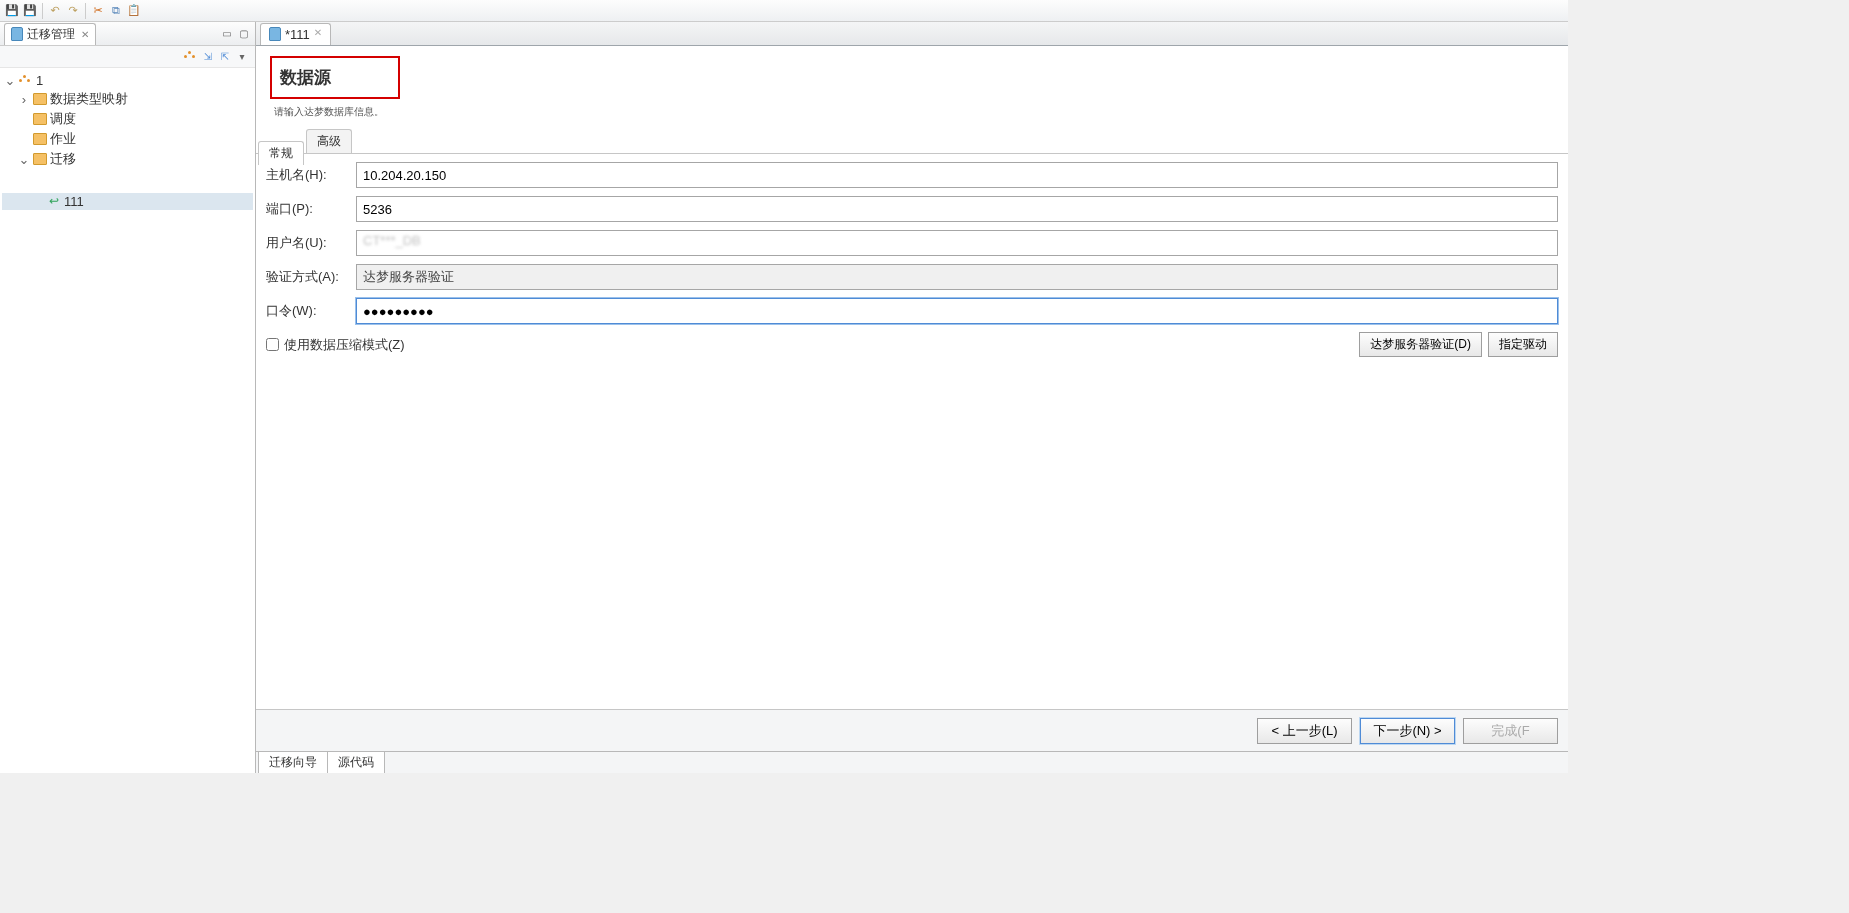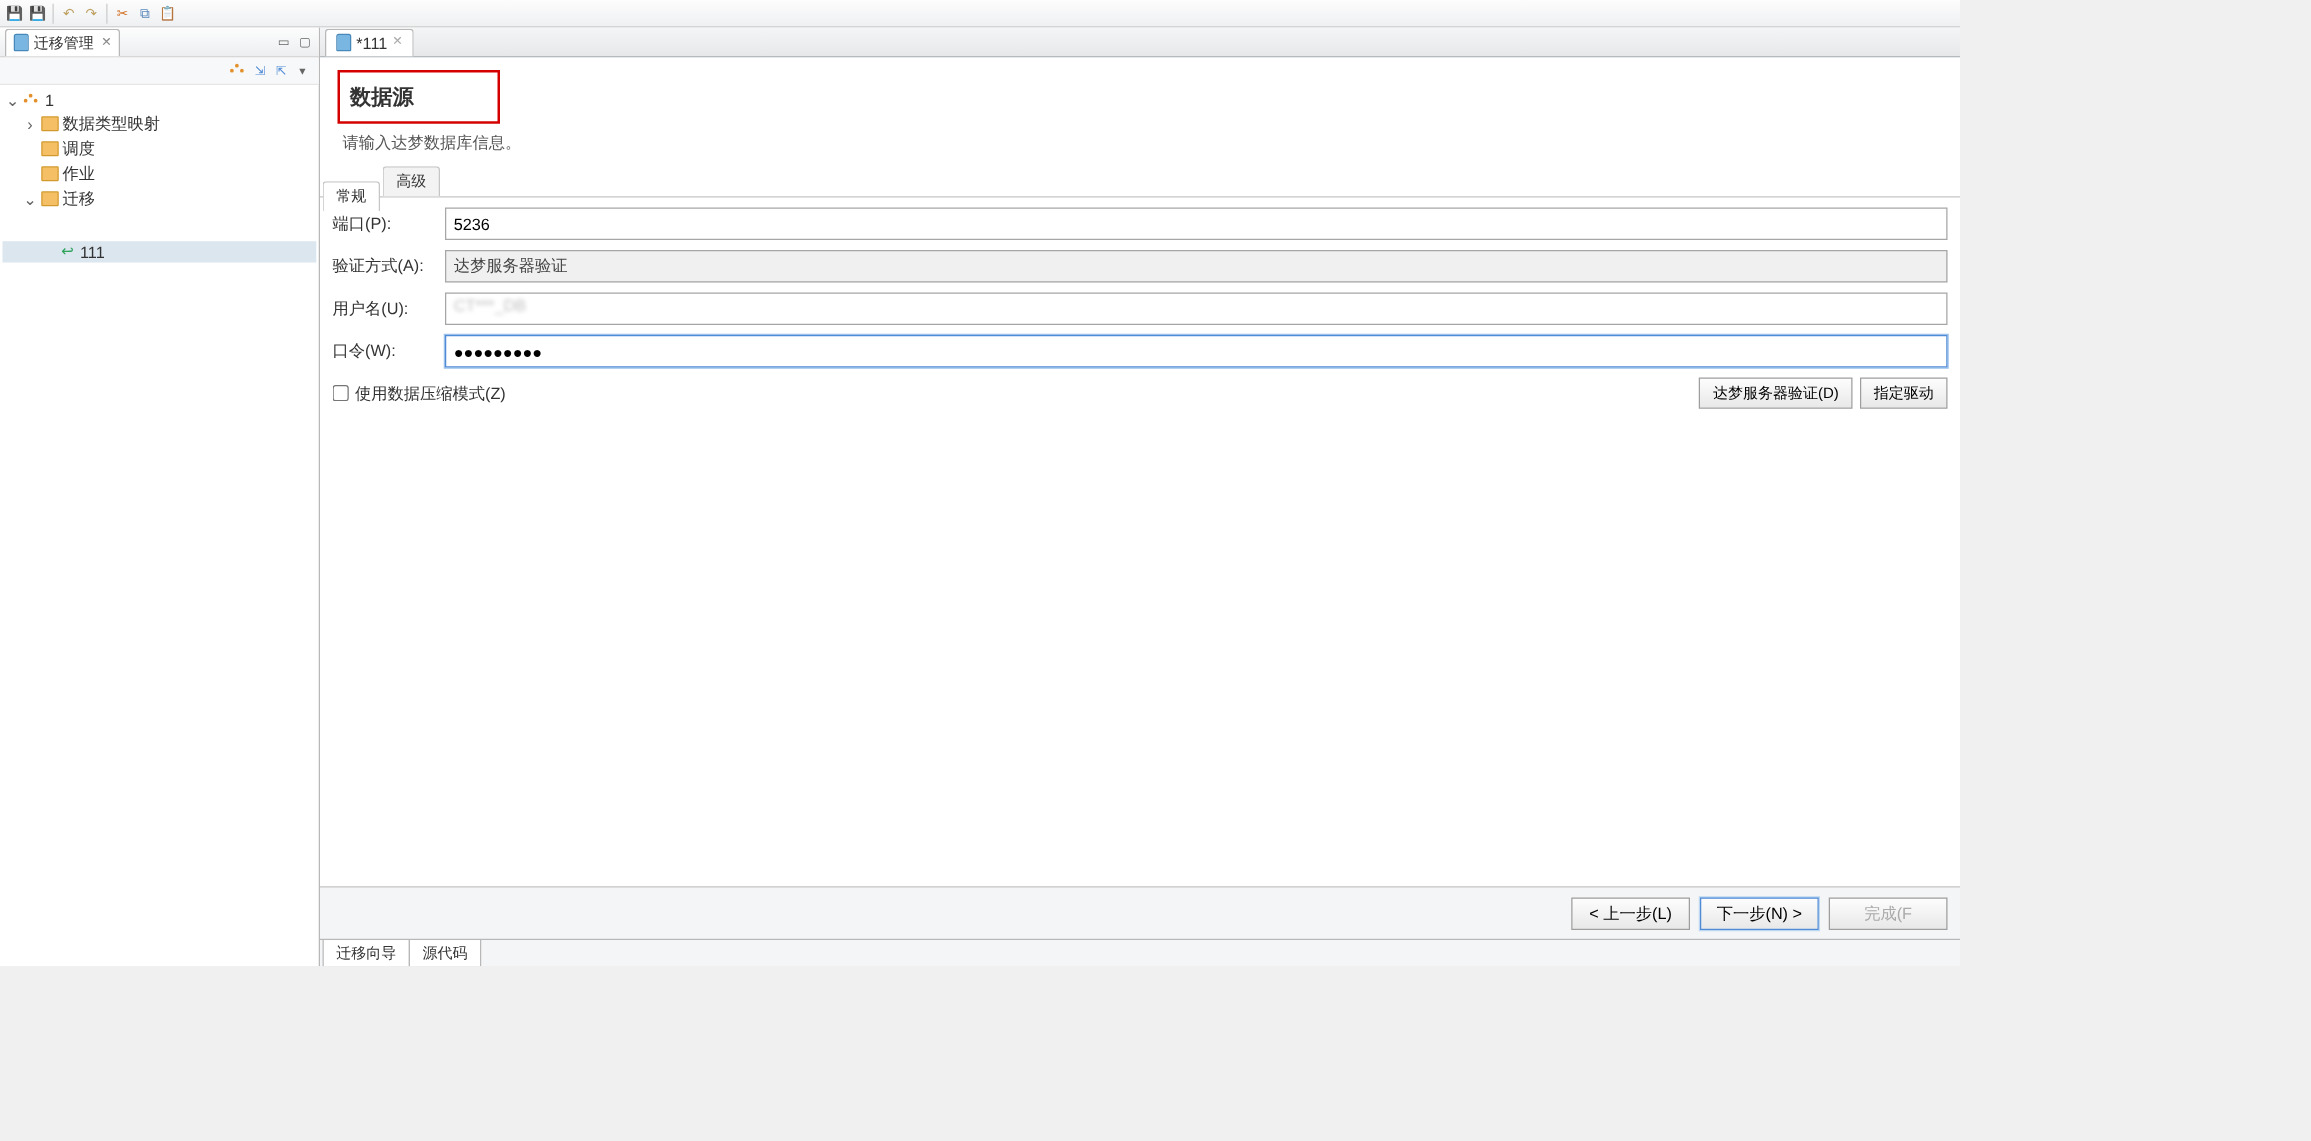--- a/index.html
+++ b/index.html
@@ -38,21 +38,21 @@
 .cluster-icon { width:14px; height:12px; display:flex; gap:1px; }
 .cluster-icon span { width:3px; height:3px; background:#e3902b; border-radius:50%; }
 .cluster-icon span:nth-child(1){margin-top:4px;} .cluster-icon span:nth-child(2){margin-top:0;} .cluster-icon span:nth-child(3){margin-top:4px;}
 .right-panel { flex:1; display:flex; flex-direction:column; background:#fff; }
 .editor-tab-row { height:24px; display:flex; align-items:flex-end; border-bottom:1px solid #9ea5ab; background:linear-gradient(#f4f5f6,#e6e8ea); padding-left:4px; }
 .editor-tab { display:flex; align-items:flex-start; gap:4px; padding:3px 8px; background:#fff; border:1px solid #b8b8b8; border-bottom:none; border-radius:3px 3px 0 0; font-size:13px; }
 .editor-tab .x { color:#aaa; font-size:10px; }
 .editor-body { flex:1; display:flex; flex-direction:column; background:#fff; }
 .header-block { padding:10px 14px 6px 14px; }
 .hdr-title { font-size:17px; font-weight:bold; border:2px solid #d40000; padding:8px 8px; display:inline-block; min-width:130px; }
-.hdr-sub { font-size:13px; color:#555; margin-top:6px; margin-left:4px; }
+.hdr-sub { font-size:10px; color:#555; margin-top:6px; margin-left:4px; }
 .inner-tabs { display:flex; border-bottom:1px solid #c6c6c6; margin-top:4px; }
 .inner-tab { padding:3px 10px; font-size:12px; border:1px solid #c6c6c6; background:#f3f3f3; margin-left:2px; border-bottom:none; border-radius:3px 3px 0 0; }
 .inner-tab.active { background:#fff; position:relative; top:12px; }
 .form-area { padding:8px 10px; flex:1; overflow:auto; }
 .form-row { display:flex; align-items:center; margin-bottom:8px; }
 .form-label { width:90px; font-size:13px; }
 .form-input { flex:1; height:26px; border:1px solid #a6a6a6; padding:2px 6px; font-size:13px; background:#fff; }
 .form-input[readonly], .disabled-field { background:#f0f0f0; color:#444; }
 .form-input.focus { border:1px solid #4f8bd6; outline:none; box-shadow:0 0 0 1px #9bc1eb; }
 .cb-row { display:flex; align-items:center; justify-content:space-between; margin-top:4px; }
@@ -161,30 +161,34 @@
           <div class="hdr-sub">请输入达梦数据库信息。</div>
         </div>
 
         <div class="inner-tabs">
           <div class="inner-tab active">常规</div>
           <div class="inner-tab">高级</div>
         </div>
 
         <div class="form-area">
           <div class="form-row">
+            <div class="form-label">主机名(H):</div>
+            <input class="form-input" value="10.204.20.150" style="">
+          </div>
+          <div class="form-row">
             <div class="form-label">端口(P):</div>
             <input class="form-input" value="5236" style="">
           </div>
           <div class="form-row">
+            <div class="form-label">用户名(U):</div>
+            <div class="form-input"><span class="blurred">CT***_DB</span></div>
+          </div>
+          <div class="form-row">
             <div class="form-label">验证方式(A):</div>
             <input class="form-input disabled-field" readonly="" value="达梦服务器验证" style="">
-          </div>
-          <div class="form-row">
-            <div class="form-label">用户名(U):</div>
-            <div class="form-input"><span class="blurred">CT***_DB</span></div>
           </div>
           <div class="form-row">
             <div class="form-label">口令(W):</div>
             <input class="form-input focus" value="●●●●●●●●●" style="">
           </div>
           <div class="cb-row">
             <label class="cb-left">
               <input type="checkbox" style="">
               <span>使用数据压缩模式(Z)</span>
             </label>

